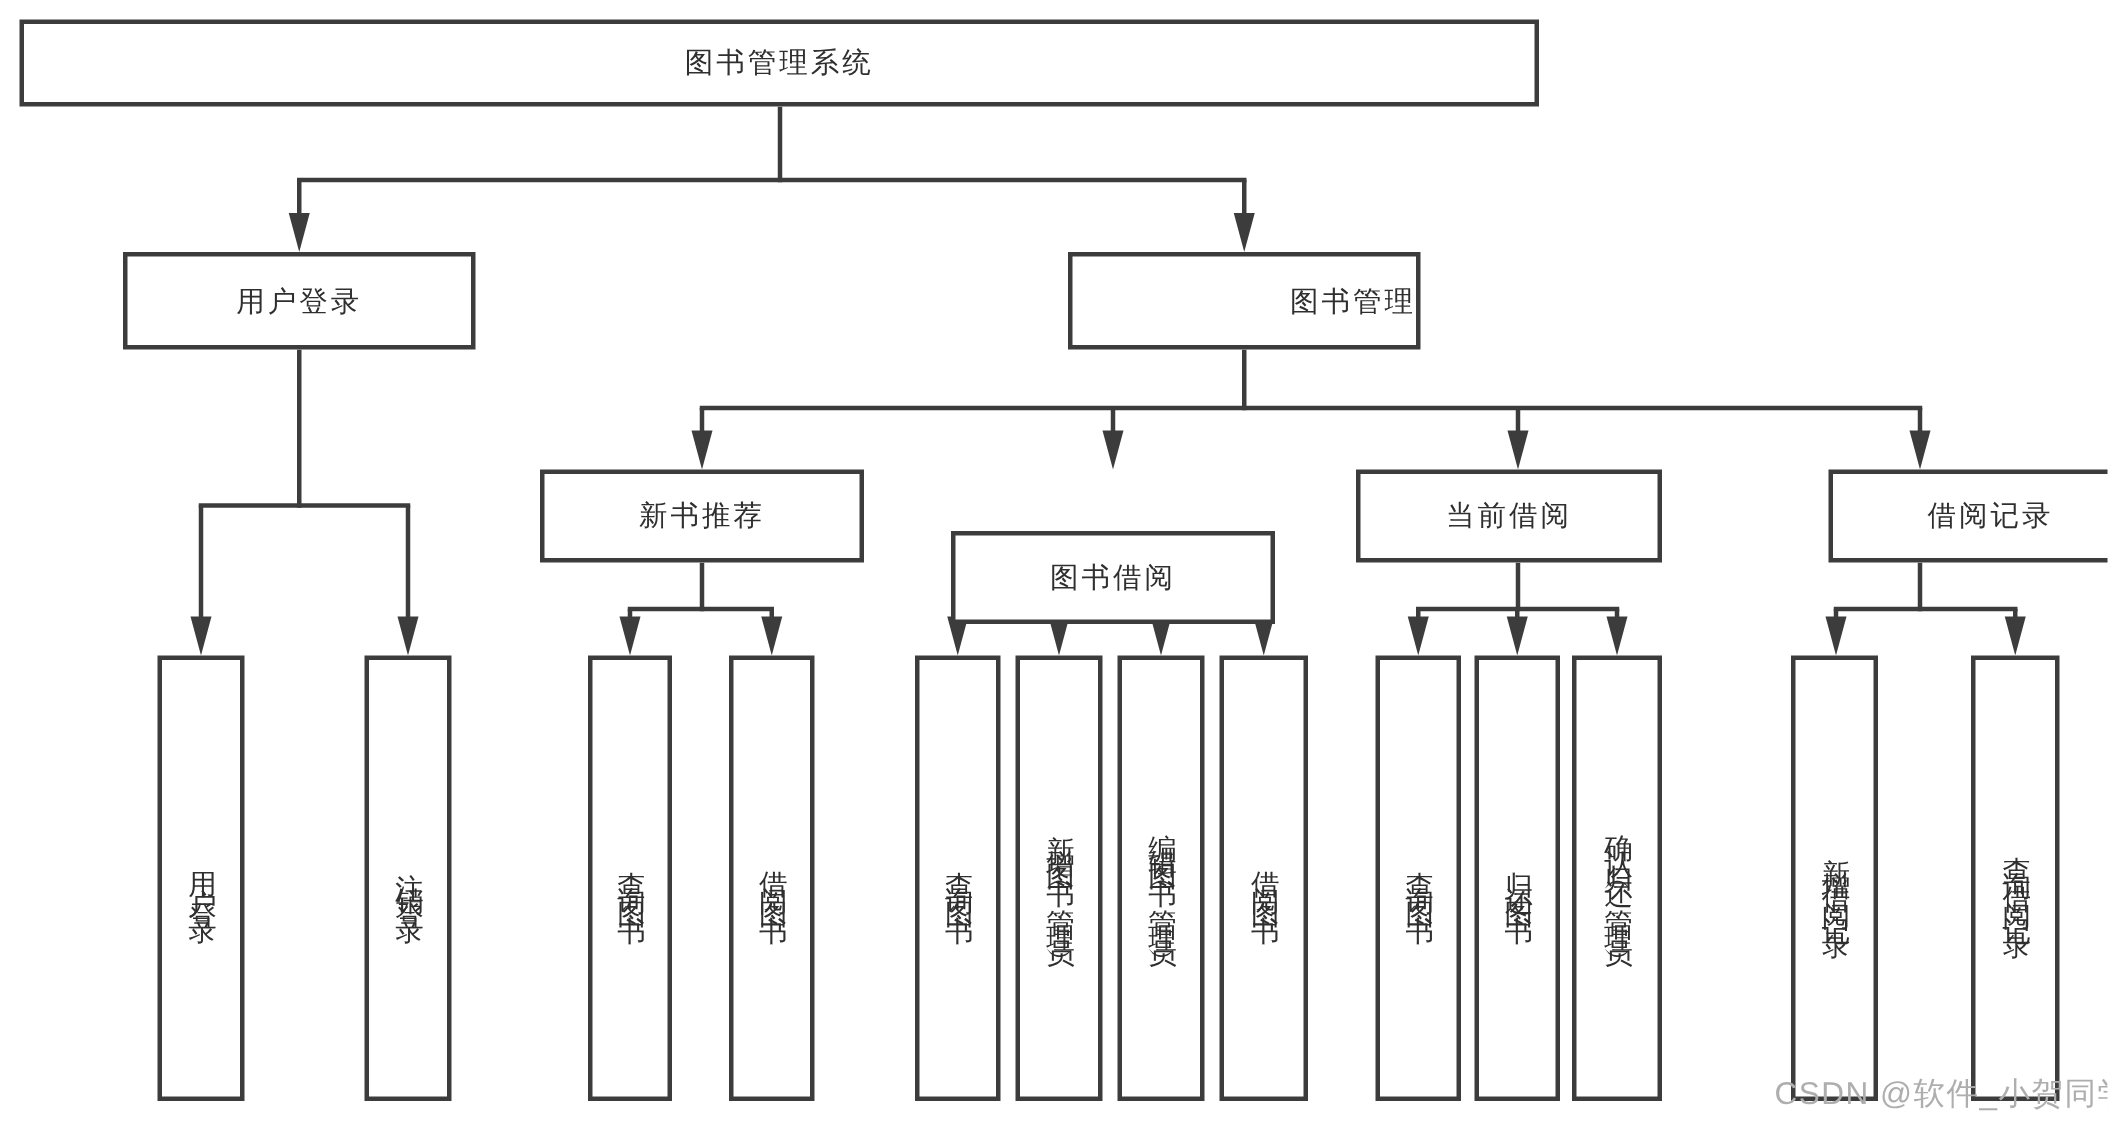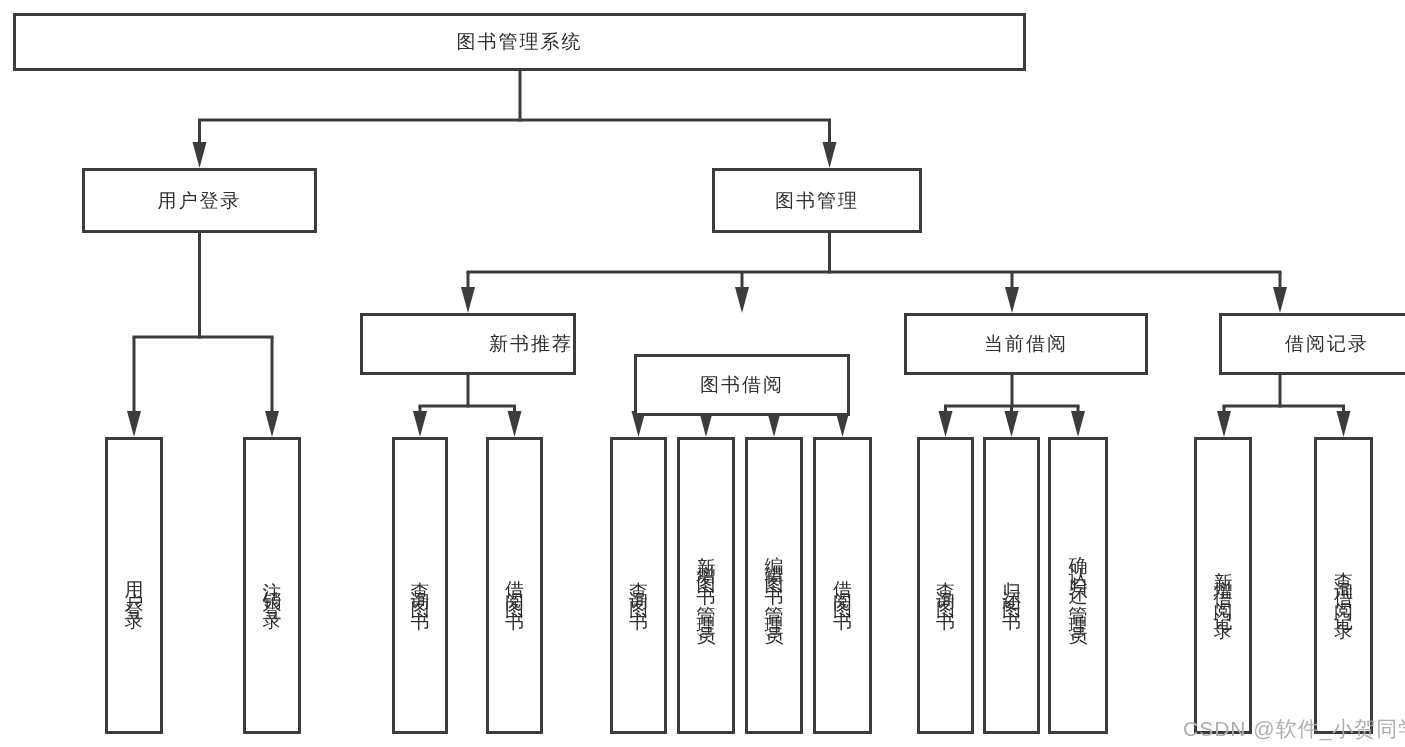--- a/index.html
+++ b/index.html
@@ -36,24 +36,24 @@
   .vbox {
     writing-mode: vertical-rl;
     line-height: 1.15;
     letter-spacing: 10px;
     font-size: 19px;
     white-space: normal;
   }
   
   .n-root  { left: 13px;   top: 13px;  width: 1013px; height: 58px; }
   .n-user  { left: 82px;   top: 168px; width: 235px;  height: 65px; }
-  .n-book  { left: 712px;  top: 168px; width: 210px;  height: 65px; }
-  .n-rec   { left: 360px;  top: 313px; width: 216px;  height: 62px; justify-content: flex-end; }
+  .n-book  { left: 712px;  top: 168px; width: 235px;  height: 65px; justify-content: flex-end; }
+  .n-rec   { left: 360px;  top: 313px; width: 216px;  height: 62px; }
   .n-bor   { left: 634px;  top: 313px; width: 216px;  height: 62px; margin-top: 41px; }
-  .n-cur   { left: 904px;  top: 313px; width: 244px;  height: 62px; }
+  .n-cur   { left: 904px;  top: 313px; width: 204px;  height: 62px; }
   .n-his   { left: 1172px; top: 313px; width: 216px;  height: 62px; margin-left: 47px; }
   .leaf    { top: 437px; height: 297px; width: 58px; }
   .lf-a1 { left: 105px; }
   .lf-a2 { left: 243px; }
   .lf-b1 { left: 392px; width: 56px; }
   .lf-b2 { left: 486px; width: 57px; }
   .lf-c1 { left: 610px; width: 57px; }
   .lf-c2 { left: 677px; }
   .lf-c3 { left: 745px; }
   .lf-c4 { left: 813px; width: 59px; }

